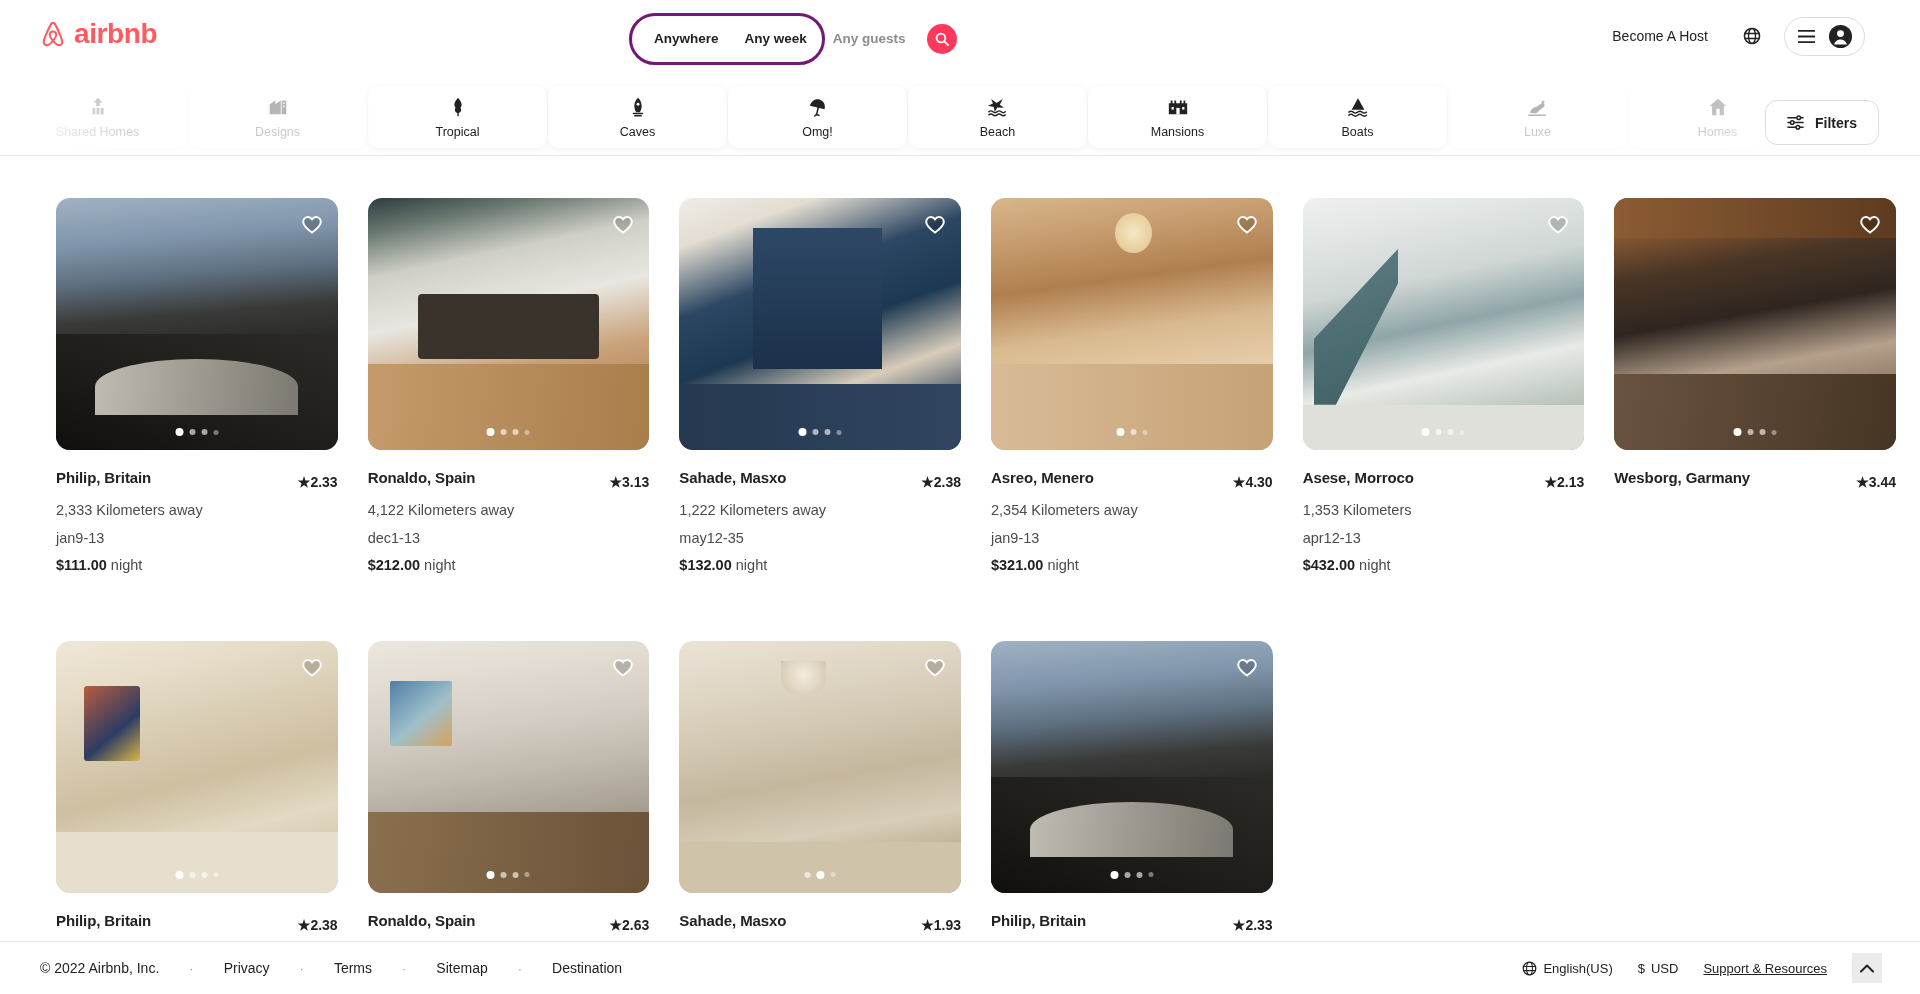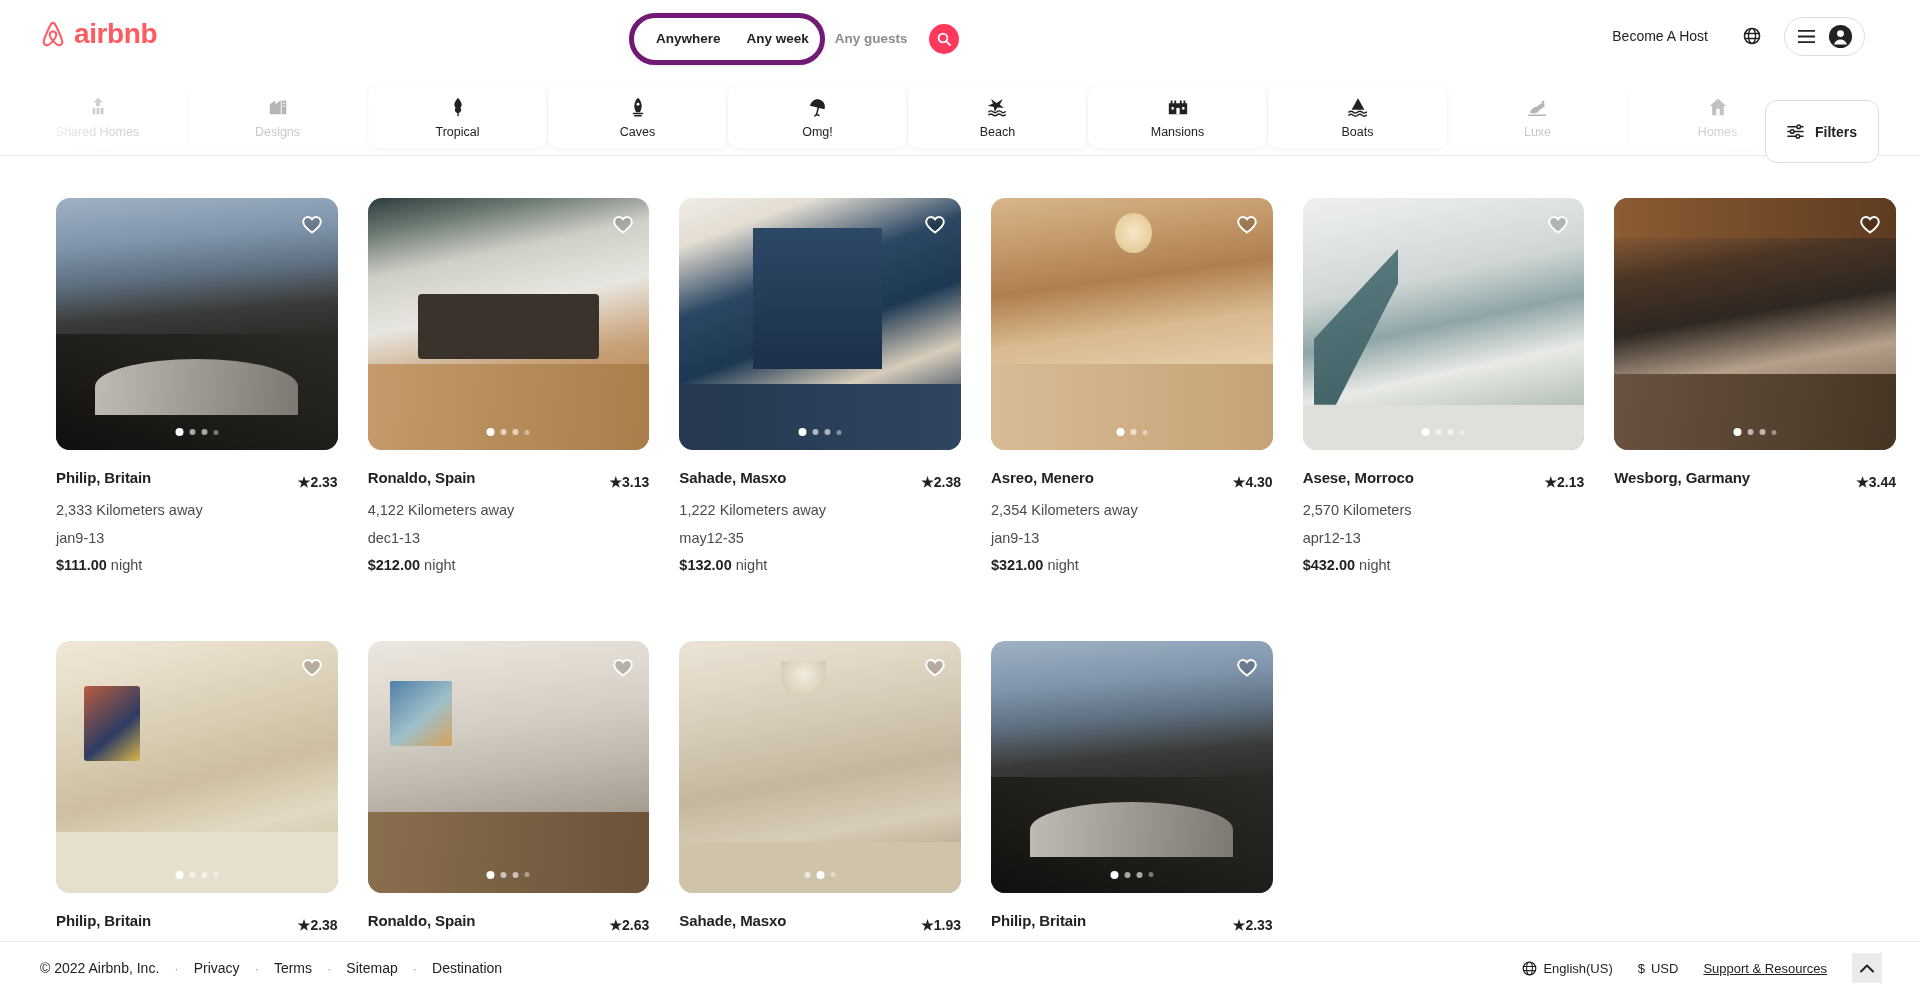--- a/index.html
+++ b/index.html
@@ -18,21 +18,21 @@
     background: #fff; display: flex; align-items: center;
     z-index: 40;
   }
   .logo { position: absolute; left: 38px; top: 18px; display: flex; align-items: center; gap: 6px; cursor: pointer; }
   .logo svg { display: block; }
   .logo-text { color: #FF5A5F; font-size: 28px; font-weight: 700; letter-spacing: -.4px; }
   .search-wrap {
     position: absolute; left: 629px; top: 13px;
     height: 52px; width: 196px;
     display: flex; align-items: center;
-    border: 5px solid #701a75; border-radius: 30px;
+    border: 3px solid #701a75; border-radius: 30px;
     background: #fff; box-shadow: 0 1px 4px rgba(0,0,0,.08);
     padding: 0 7px 0 22px;
   }
   .sb-seg {
     font-size: 13.5px; font-weight: 700; color: #222; white-space: nowrap;
     padding: 0 13px; cursor: pointer; line-height: 50px;
   }
   .sb-seg.first { padding-left: 0; }
   .sb-seg.muted { font-weight: 600; color: #8c8c8c; }
   .sb-div { width: 1px; height: 22px; background: #e0e0e0; }
@@ -83,21 +83,21 @@
   }
   .cat-fade-right {
     position: absolute; right: 0; top: 0; width: 230px; height: 77px;
     background: linear-gradient(to left, rgba(255,255,255,.97) 28%, rgba(255,255,255,0) 100%);
     pointer-events: none; z-index: 5;
   }
   .filters-btn {
     position: absolute; right: 41px; top: 100px;
     display: flex; align-items: center; gap: 11px;
     border: 1px solid #dddddd; border-radius: 12px;
-    background: #fff; padding: 22px 21px; cursor: pointer; z-index: 20;
+    background: #fff; padding: 13px 21px; cursor: pointer; z-index: 20;
   }
   .filters-label { font-size: 14px; font-weight: 600; color: #222; }
 
   
   .grid {
     position: absolute; top: 175px; left: 16px; width: 1920px; height: 790px;
     padding: 23px 40px 0 40px;
     display: grid; grid-template-columns: repeat(6, 1fr);
     column-gap: 30px; row-gap: 35px;
     overflow: hidden;
@@ -126,21 +126,21 @@
   .card-line { font-size: 14.5px; color: #4b4b4b; margin-top: 12px; }
   .card-price { font-size: 14.5px; color: #4b4b4b; margin-top: 11px; }
   .card-price b { color: #222; font-weight: 700; }
 
   
   .footer {
     position: absolute; bottom: 0; left: 0; width: 1920px; height: 53px;
     background: #fff; border-top: 1px solid #ebebeb;
     display: flex; align-items: center; z-index: 30;
   }
-  .footer-left { position: absolute; left: 40px; display: flex; align-items: center; gap: 0; font-size: 14px; color: #222; }
+  .footer-left { position: absolute; left: 40px; display: flex; align-items: center; gap: 15px; font-size: 14px; color: #222; }
   .footer-left .fl { cursor: pointer; }
   .footer-left .sep { color: #9a9a9a; padding: 0 15px; font-size: 13px; }
   .footer-right { position: absolute; right: 38px; display: flex; align-items: center; gap: 25px; font-size: 13px; color: #222; }
   .fr-item { display: flex; align-items: center; gap: 6px; cursor: pointer; }
   .fr-underline { text-decoration: underline; cursor: pointer; }
   .scroll-top {
     width: 30px; height: 30px; background: #ebebeb; display: flex;
     align-items: center; justify-content: center; cursor: pointer;
   }
 </style>
@@ -420,21 +420,21 @@
             <span class="dot on"></span>
             <span class="dot"></span>
             <span class="dot"></span>
             <span class="dot sm"></span>
           </div>
         </div>
         <div class="card-head">
           <span class="card-title">Asese, Morroco</span>
           <span class="card-rating">★2.13</span>
         </div>
-        <div class="card-line">2,570 Kilometers</div>
+        <div class="card-line">1,353 Kilometers</div>
         <div class="card-line">apr12-13</div>
         <div class="card-price"><b>$432.00</b> <span>night</span></div>
       </div>
       <div class="card">
         <div class="card-img">
           <div class="photo" style="background:linear-gradient(170deg,#6b3f24 0%,#8a5a34 12%,#4a3525 28%,#2e2620 46%,#b5a08c 64%,#7d6a55 84%,#4a3c2d 100%);">
             <div style="position:absolute;left:0;right:0;top:0;height:16%;background:linear-gradient(90deg,#8c5c33,#5e3b20);"></div>
             <div style="position:absolute;left:0;right:0;bottom:0;height:30%;background:linear-gradient(100deg,#6a5340,#463524);"></div>
           </div>
           <span class="heart"><svg width="24" height="24" viewBox="0 0 24 24" fill="rgba(0,0,0,.18)" stroke="#fff" stroke-width="2">

